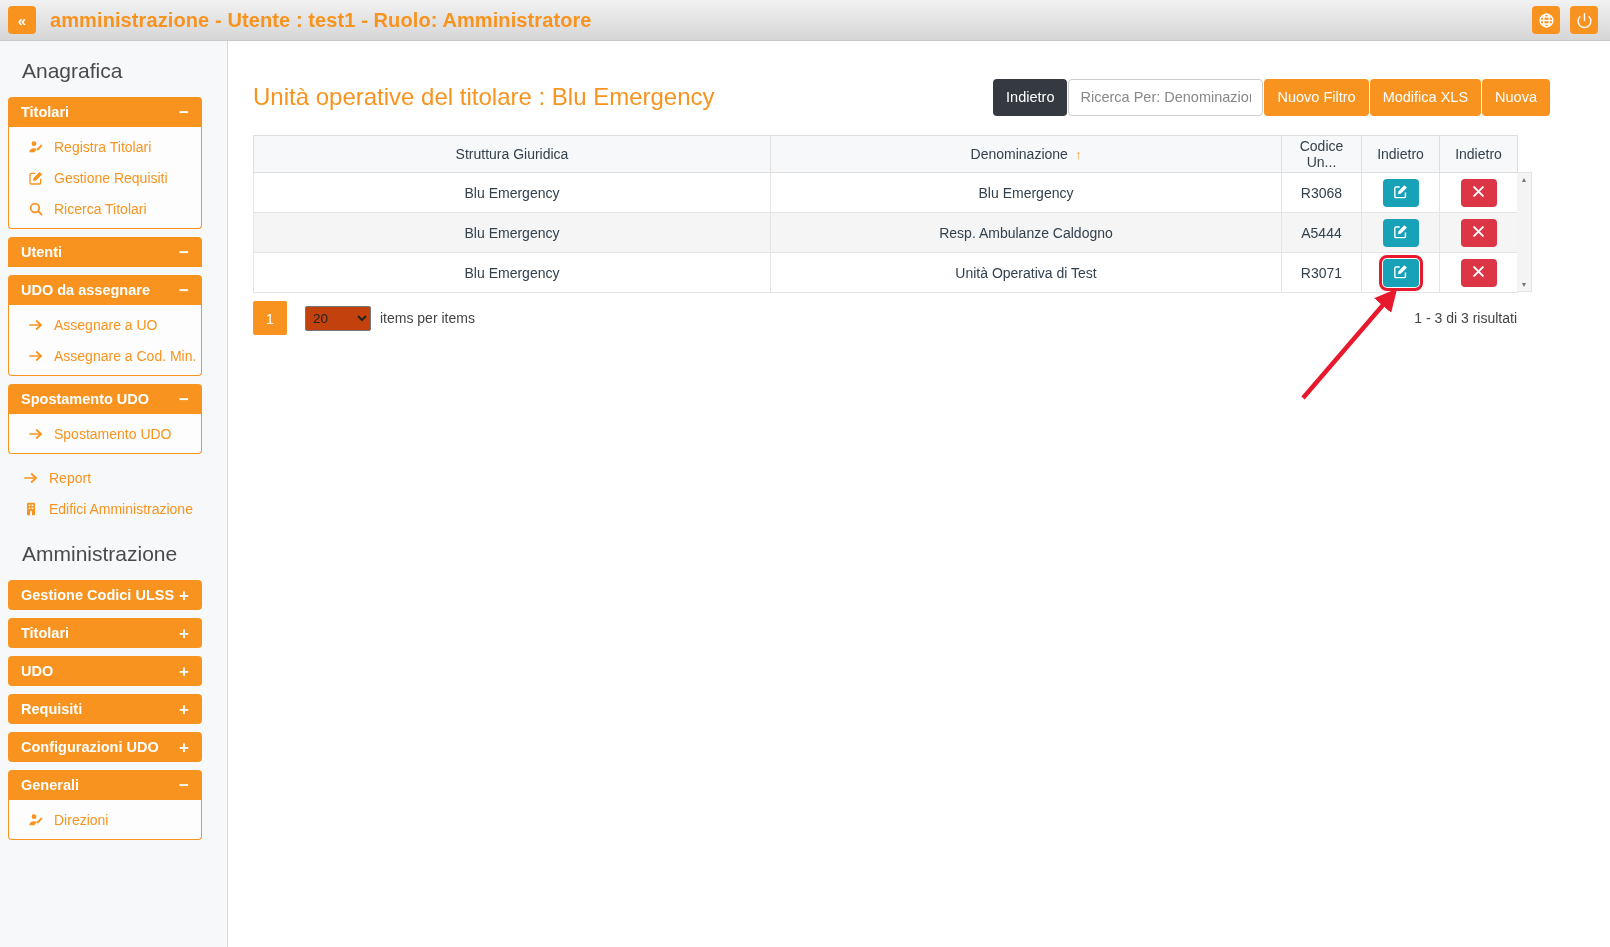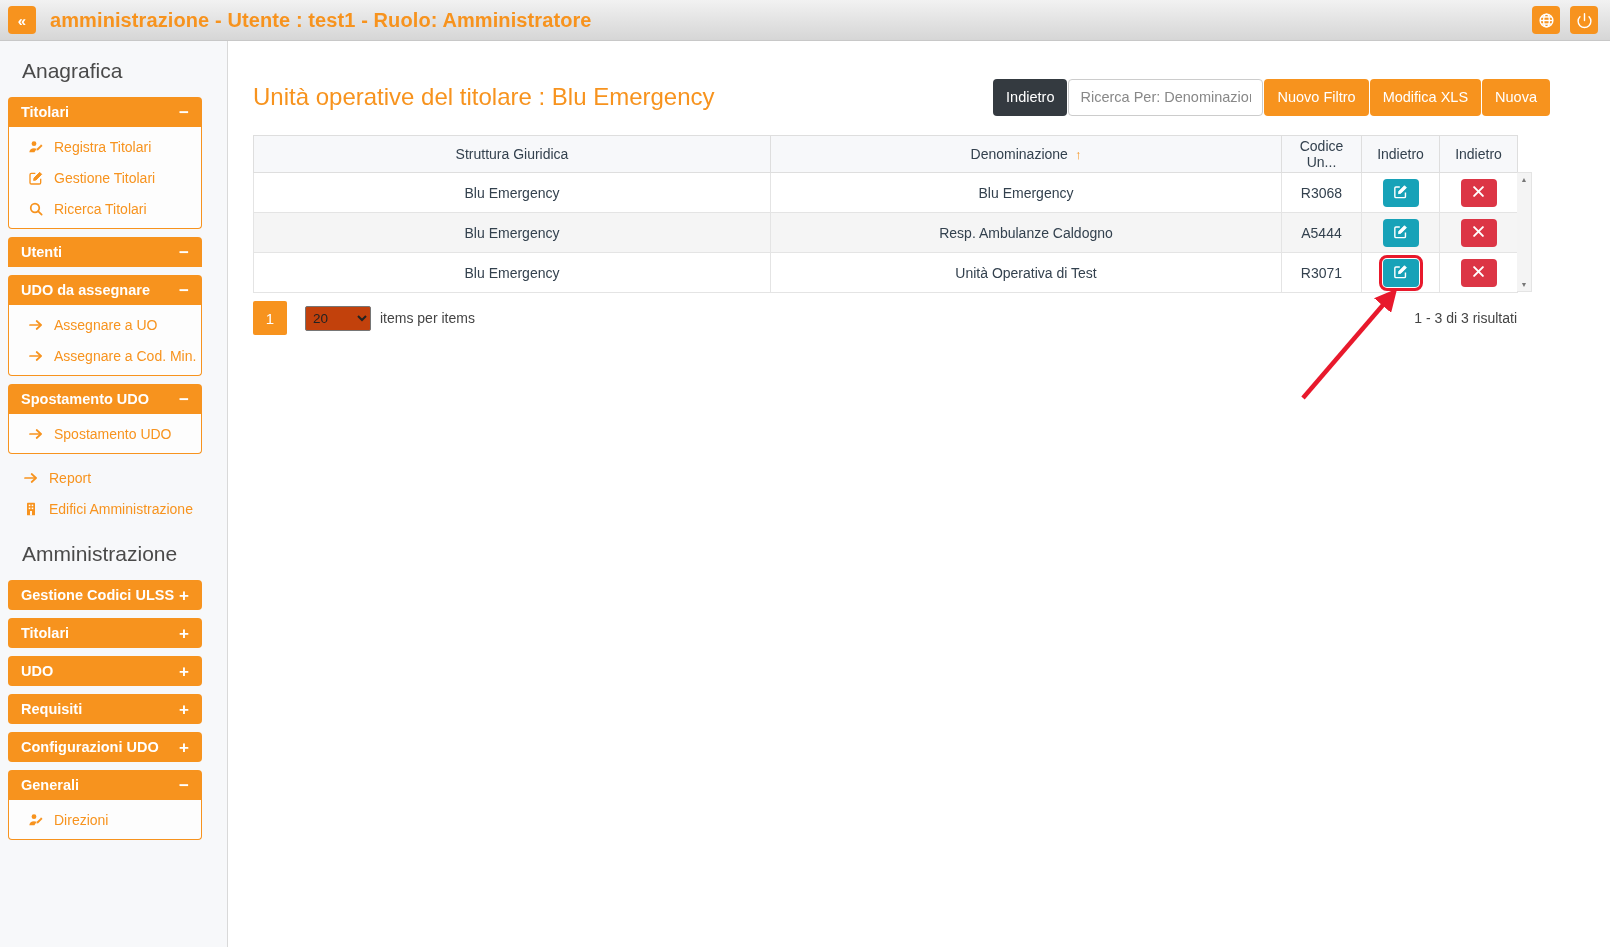--- a/index.html
+++ b/index.html
@@ -352,21 +352,21 @@
             </span>
             <span>Registra Titolari</span>
           </div>
           <div class="acc-item">
             <span class="ic">
               <svg width="16" height="16" viewBox="0 0 24 24" fill="none" stroke="#f7931e" stroke-width="2">
                 <path d="M19 13v6a2 2 0 0 1-2 2H5a2 2 0 0 1-2-2V7a2 2 0 0 1 2-2h6"></path>
                 <path d="M17.5 3.5l3 3L12 15l-3.6.6L9 12z" fill="#f7931e" stroke="#f7931e" stroke-width="1.4"></path>
               </svg>
             </span>
-            <span>Gestione Titolari</span>
+            <span>Gestione Requisiti</span>
           </div>
           <div class="acc-item">
             <span class="ic">
               <svg width="16" height="16" viewBox="0 0 24 24" fill="none" stroke="#f7931e" stroke-width="2.6" stroke-linecap="round">
                 <circle cx="10.5" cy="10.5" r="6.4"></circle>
                 <line x1="15.4" y1="15.4" x2="20.5" y2="20.5"></line>
               </svg>
             </span>
             <span>Ricerca Titolari</span>
           </div>

